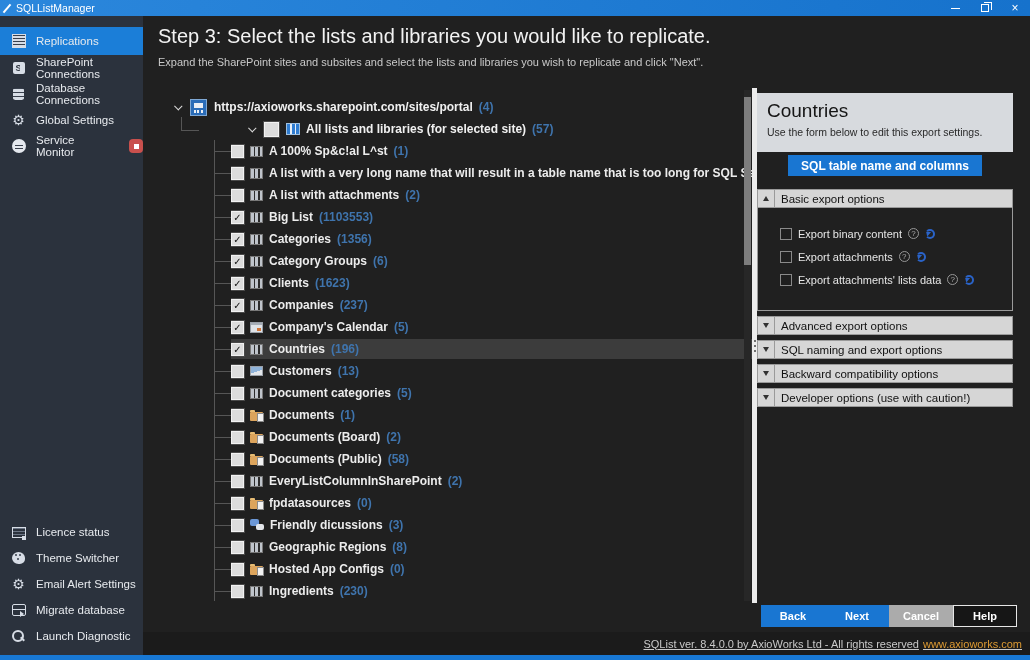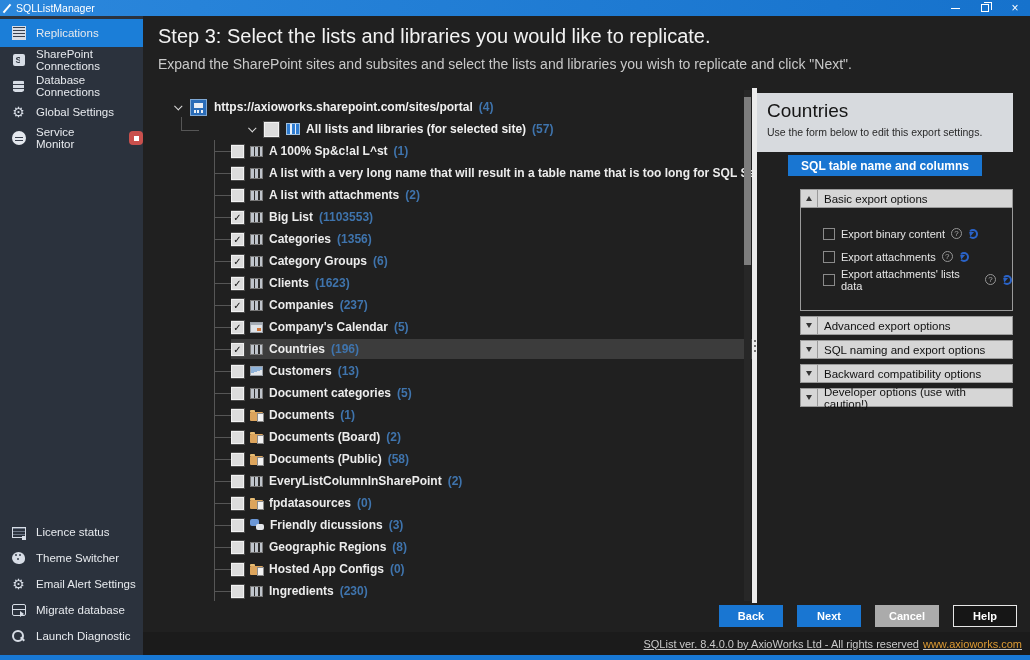--- a/index.html
+++ b/index.html
@@ -13,21 +13,21 @@
   .app-icon { width:2px; height:11px; background:#fff; transform:rotate(40deg); margin:0 8px 0 6px; }
   .tb-title { color:#fff; font-size:10.5px; flex:1; }
   .wctl { width:30px; height:16px; display:flex; align-items:center; justify-content:center; color:#fff; }
   .min-bar { width:9px; height:1px; background:#fff; }
   .restore { width:8px; height:8px; border:1px solid #fff; position:relative; background:transparent; }
   .restore::before { content:''; position:absolute; top:-3px; left:2px; width:7px; height:7px; border:1px solid #fff; border-bottom:0; border-left:0; }
   .close-x { font-size:12px; line-height:12px; }
 
   
   .sidebar { position:absolute; top:16px; left:0; width:143px; bottom:5px; background:#2b323d; }
-  .side-list-top { padding-top:3px; }
+  .side-list-top { padding-top:11px; }
   .side-list-bottom { position:absolute; bottom:6px; left:0; right:0; }
   .side-item { height:26px; display:flex; align-items:center; padding-left:10px; gap:9px;
     color:#e7eaee; font-size:11.5px; cursor:default; }
   .side-item.active { background:#1b7ed8; height:28px; }
   .icn { width:17px; height:16px; display:flex; align-items:center; justify-content:center;
     flex:none; color:#d7dde6; font-size:14px; position:relative; }
   .icn-replications::before { content:''; width:12px; height:12px;
     background:repeating-linear-gradient(0deg,#d7dde6 0 2px,#39404d 2px 3px); border:1px solid #d7dde6; }
   .icn-sharepoint { font-weight:bold; }
   .icn-sharepoint::before { content:'S'; width:12px; height:12px; background:#d7dde6; color:#2b323d;
@@ -53,21 +53,21 @@
   .icn-migrate::after { content:''; position:absolute; right:0; bottom:1px;
     border:3px solid transparent; border-left:4px solid #d7dde6; }
   .icn-magnifier::before { content:''; width:8px; height:8px; border:2px solid #d7dde6; border-radius:50%;
     position:absolute; left:2px; top:2px; }
   .icn-magnifier::after { content:''; position:absolute; left:10px; top:10px; width:5px; height:2px;
     background:#d7dde6; transform:rotate(45deg); }
 
   
   .main { position:absolute; top:16px; left:143px; right:0; bottom:5px; background:#202020; }
   .step-title { color:#f2f2f2; font-size:20px; font-weight:400; padding:9px 0 0 15px; }
-  .step-sub { color:#c9c9c9; font-size:14px; padding:8px 0 0 15px; }
+  .step-sub { color:#c9c9c9; font-size:11px; padding:8px 0 0 15px; }
 
   .content { position:absolute; top:74px; left:0; right:0; height:511px; }
 
   
   .tree-wrap { position:absolute; left:0; top:0; bottom:0; width:609px; overflow:hidden; }
   .trow-site { display:flex; align-items:center; height:22px; padding-left:33px; margin-top:6px; }
   .chev { width:6px; height:6px; border-left:1.6px solid #dcdcdc; border-bottom:1.6px solid #dcdcdc;
     transform:rotate(-45deg) translateY(-1px); flex:none; }
   .site-icn { width:17px; height:17px; background:#2a6cb8; border:1px solid #7fa8d4; margin:0 7px 0 8px;
     position:relative; flex:none; }
@@ -120,42 +120,42 @@
   .splitter-grip { width:2px; height:2px; background:#454545; border-radius:50%;
     box-shadow:0 -5px 0 #454545, 0 5px 0 #454545; }
 
   
   .right-panel { position:absolute; left:614px; width:256px; top:0; bottom:0; }
   .panel-header { margin-top:3px; height:59px; background:#d7dade; padding:7px 10px; }
   .panel-title { color:#151515; font-size:19px; font-weight:400; }
   .panel-sub { color:#2a2a2a; font-size:10.5px; margin-top:4px; }
   .table-btn { display:block; margin:3px auto 0; height:21px; padding:0 13px; background:#1976d2;
     color:#fff; font-size:12px; font-weight:700; border:none; font-family:inherit; }
-  .accordion { margin-top:13px;padding-left:43px; }
+  .accordion { margin-top:13px; }
   .acc-sec { margin-bottom:5px; }
   .acc-hd { height:19px; background:#d6d6d6; border:1px solid #9a9a9a; display:flex; align-items:center; }
   .acc-arrow { width:17px; height:100%; border-right:1px solid #9a9a9a; display:flex;
     align-items:center; justify-content:center; flex:none; }
   .tri-up { width:0; height:0; border-left:3.5px solid transparent; border-right:3.5px solid transparent;
     border-bottom:5px solid #333; }
   .tri-down { width:0; height:0; border-left:3.5px solid transparent; border-right:3.5px solid transparent;
     border-top:5px solid #333; }
   .acc-lbl { color:#111; font-size:11.5px; padding-left:6px; }
   .acc-bd { border:1px solid #9a9a9a; border-top:0; height:103px; padding:14px 0 0 22px; }
   .opt { display:flex; align-items:center; height:23px; gap:6px; }
   .opt-lbl { color:#e6e6e6; font-size:11px; }
   .help { width:11px; height:11px; border:1px solid #969696; border-radius:50%; color:#ababab;
     font-size:8px; line-height:10px; text-align:center; flex:none; }
   .refresh { width:10px; height:10px; border:2px solid #2a63c8; border-radius:50%;
     border-left-color:transparent; position:relative; flex:none; }
   .refresh::after { content:''; position:absolute; left:-4px; top:-2px;
     border:3px solid transparent; border-right:4px solid #2a63c8; transform:rotate(40deg); }
 
   
-  .footer { position:absolute; right:13px; bottom:28px; display:flex; gap:14px; }
+  .footer { position:absolute; right:13px; bottom:28px; display:flex; gap:0; }
   .btn { min-width:64px; height:22px; font-size:11px; font-weight:700; font-family:inherit;
     display:flex; align-items:center; justify-content:center; border:none; padding:0 10px; }
   .btn-primary { background:#1976d2; color:#fff; }
   .btn-disabled { background:#ababab; color:#fff; }
   .btn-outline { background:#161616; color:#fff; border:1px solid #e6e6e6; }
   .statusbar { position:absolute; left:0; right:0; bottom:0; height:23px; background:#1b1b1b;
     display:flex; align-items:center; justify-content:flex-end; padding-right:8px;
     color:#c9c9c9; font-size:11px;text-decoration:underline; }
   .status-link { color:#de9b32; margin-left:4px; }
   .bluestrip { position:absolute; left:0; right:0; bottom:0; height:5px; background:#1878d4; }

